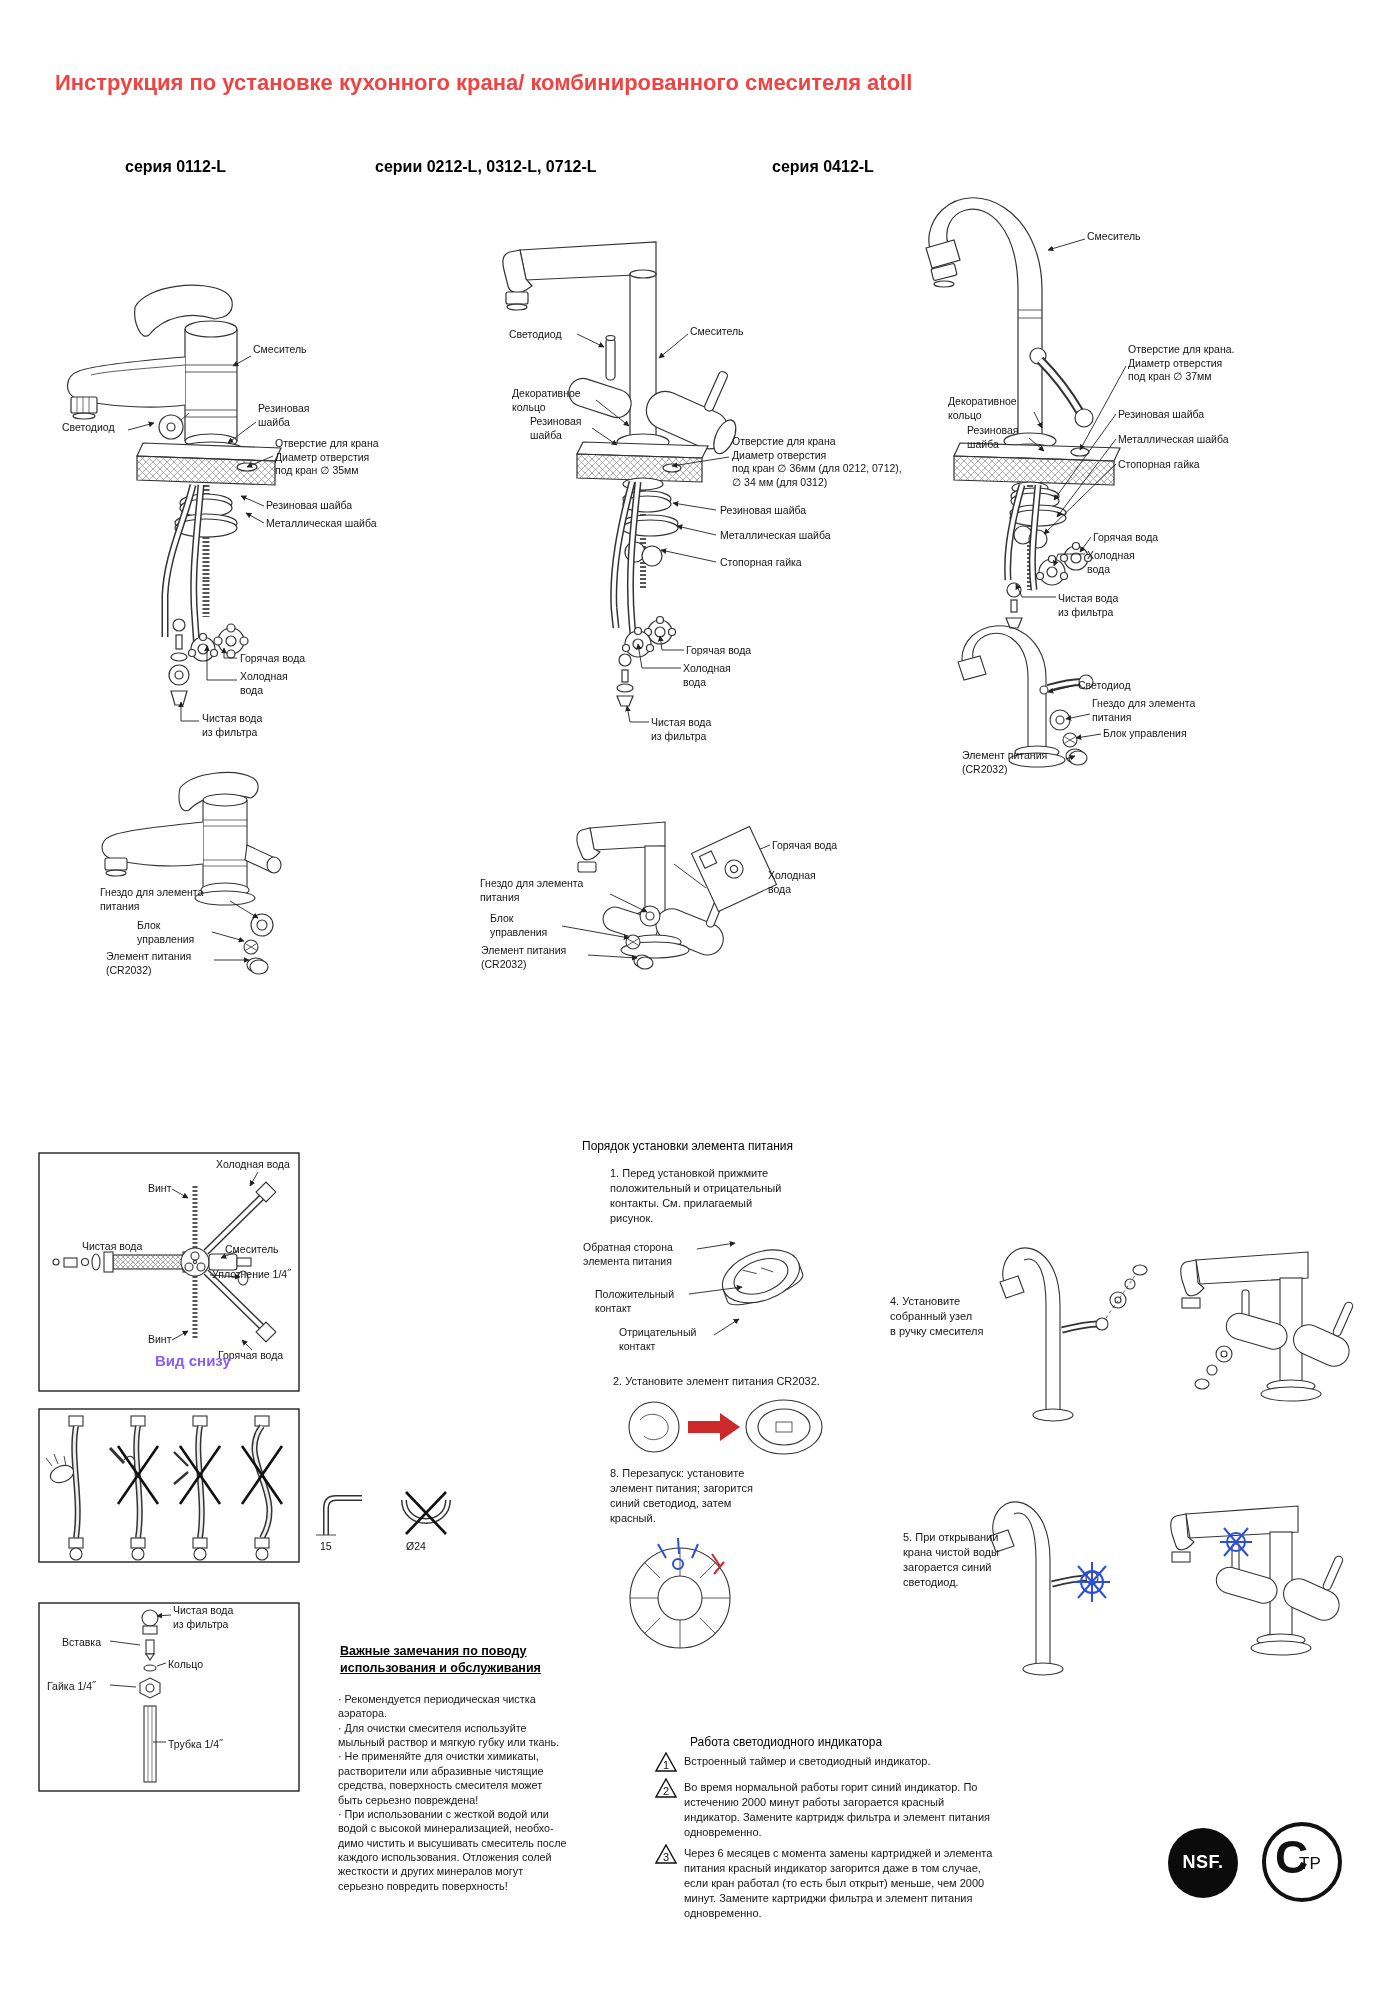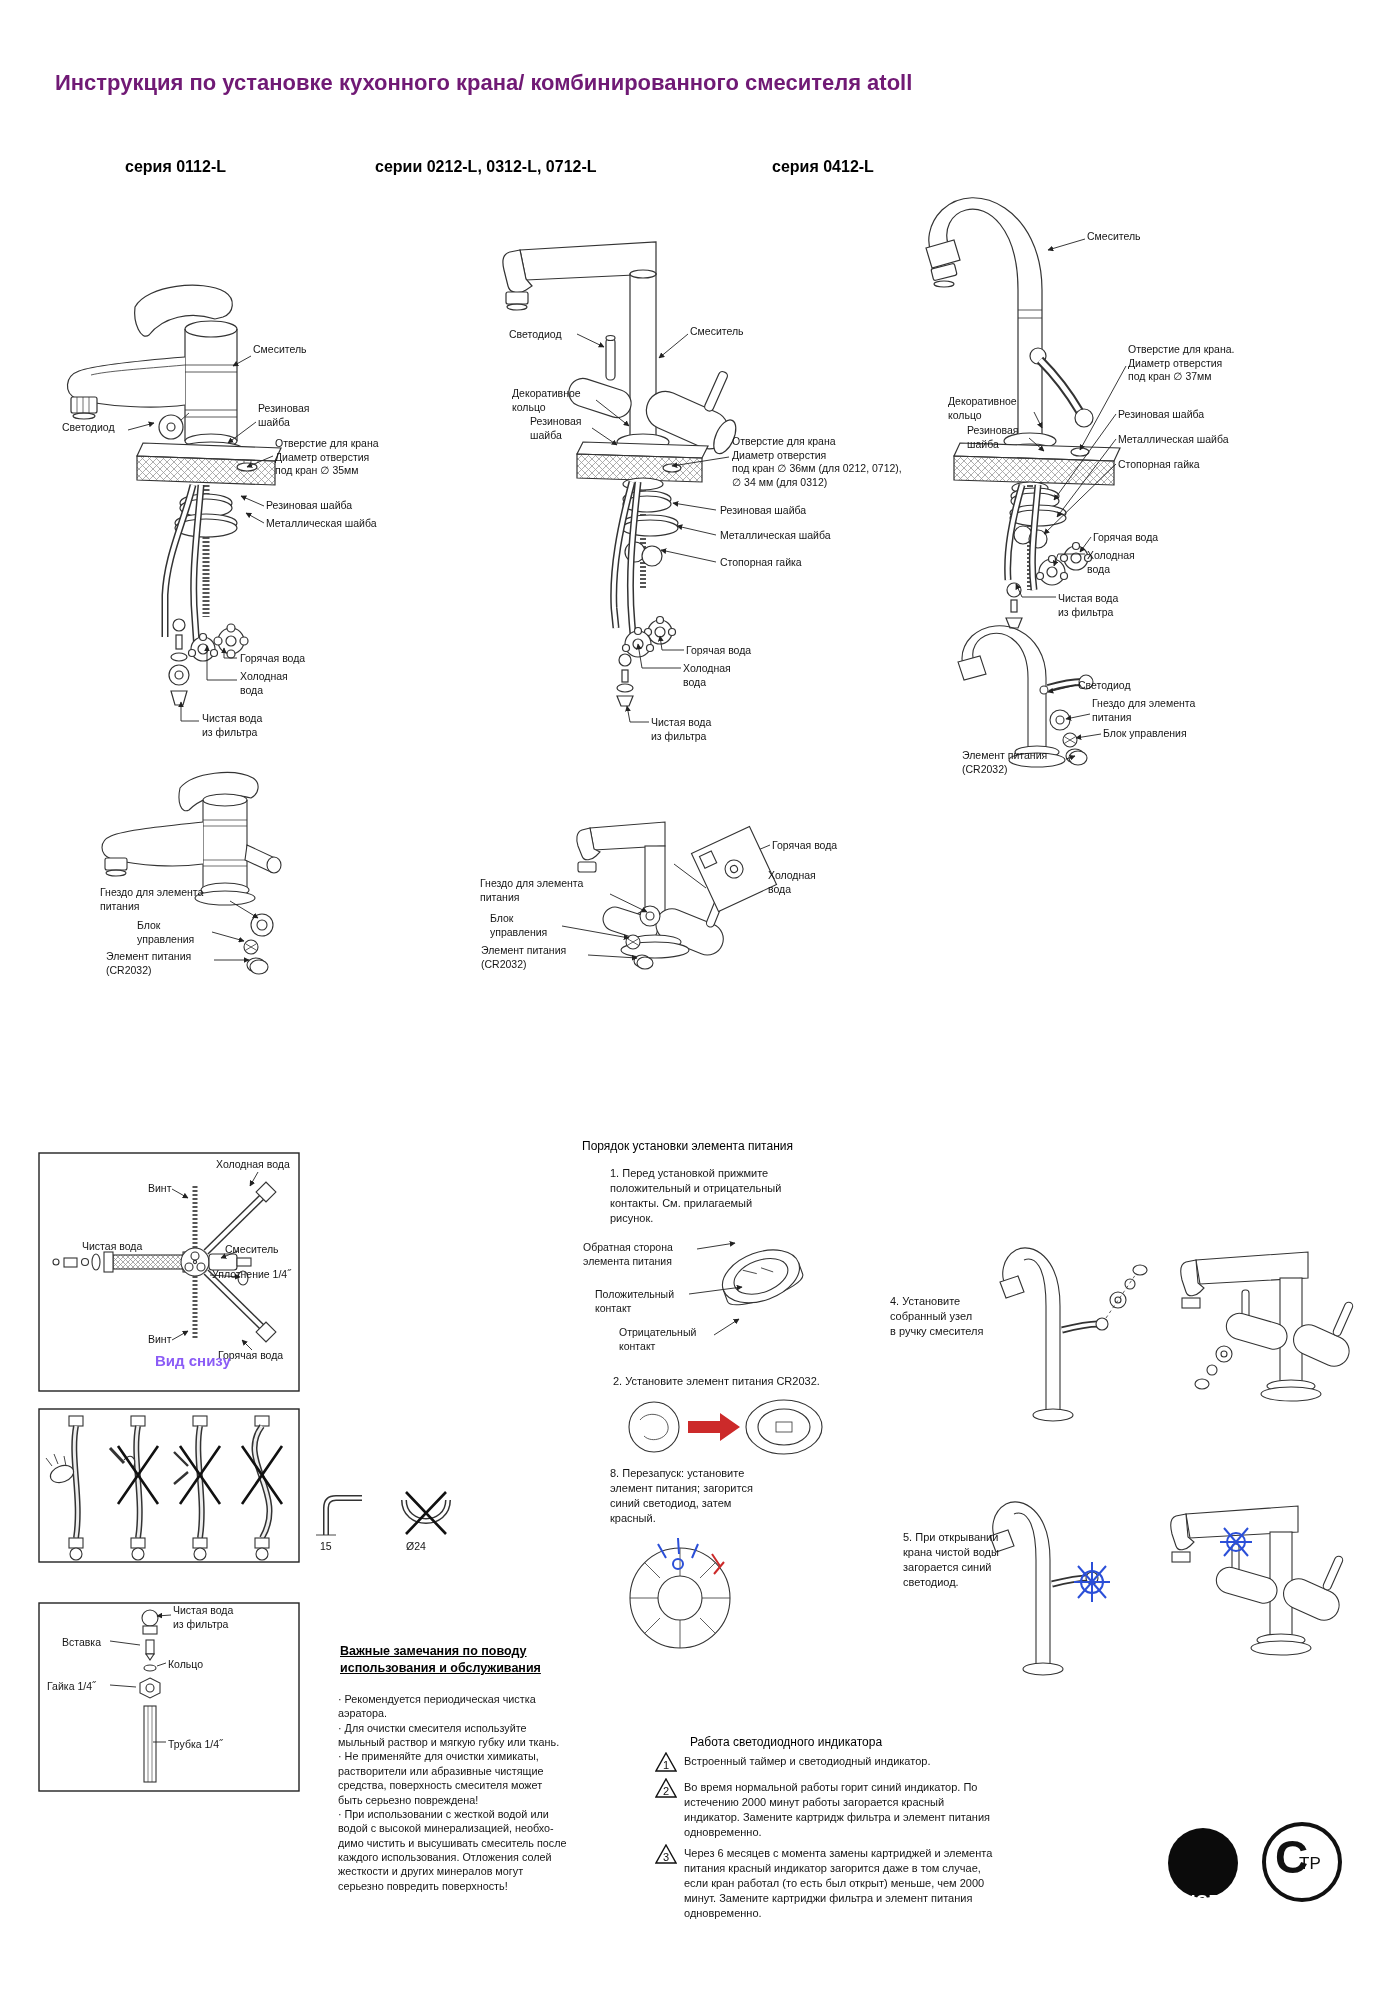--- a/index.html
+++ b/index.html
@@ -1,28 +1,28 @@
 <!DOCTYPE html>
 <html><head>
 <meta charset="utf-8">
 <style>
   * { margin:0; padding:0; box-sizing:border-box; }
   body { font-family:"Liberation Sans", sans-serif; background:#888; }
   #page { position:relative; width:1381px; height:1999px; background:#fff; color:#151515; overflow:hidden; margin:0 auto; }
-  .title { position:absolute; left:55px; top:70px; font-size:22px; font-weight:bold; color:#701a75; }
+  .title { position:absolute; left:55px; top:70px; font-size:22px; font-weight:bold; color:#ef4444; }
   .hdr { position:absolute; font-size:16px; font-weight:bold; color:#000; }
   .lbl { position:absolute; font-size:10.5px; line-height:1.3; white-space:pre-line; color:#151515; }
   .txt { position:absolute; font-size:11px; line-height:1.36; white-space:pre-line; color:#151515; }
   .mhdr { position:absolute; font-size:12px; font-weight:normal; color:#000; }
   .ihdr { position:absolute; font-size:12.5px; font-weight:bold; text-decoration:underline; line-height:1.35; white-space:pre-line; color:#000; }
   .cap { position:absolute; font-size:15px; font-weight:bold; color:#8b5cf6; }
   svg.d { position:absolute; }
   .tri { position:absolute; }
   .nsf { position:absolute; left:1168px; top:1828px; width:70px; height:70px; background:#0b0b0b; border-radius:50%; }
-  .nsf span { position:absolute; left:0; right:0; top:24px; text-align:center; color:#fff; font-weight:bold; font-size:18px; letter-spacing:0.5px;margin-top:40px; }
+  .nsf span { position:absolute; left:0; right:0; top:24px; text-align:center; color:#fff; font-weight:bold; font-size:18px; letter-spacing:0.5px; }
   .ctp { position:absolute; left:1262px; top:1822px; width:80px; height:80px; border:4px solid #111; border-radius:50%; }
   .ctp .c { position:absolute; left:9px; top:8px; font-size:46px; font-weight:bold; color:#111; line-height:1; }
   .ctp .tr { position:absolute; left:33px; top:28px; font-size:17px; font-weight:normal; color:#111; }
 </style>
 </head>
 <body>
 
 <div id="page">
 
   <svg class="d" style="left:55px;top:245px" width="310" height="500" viewBox="0 0 310 500">

